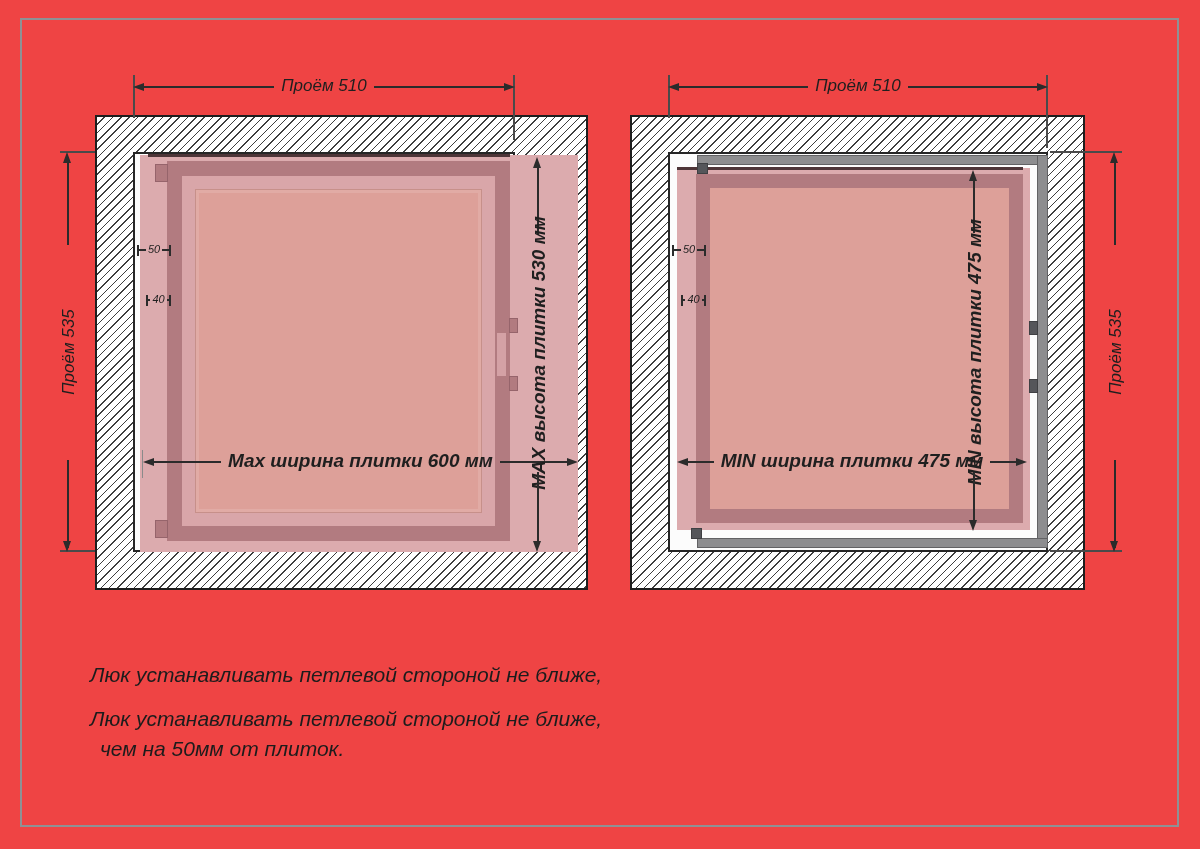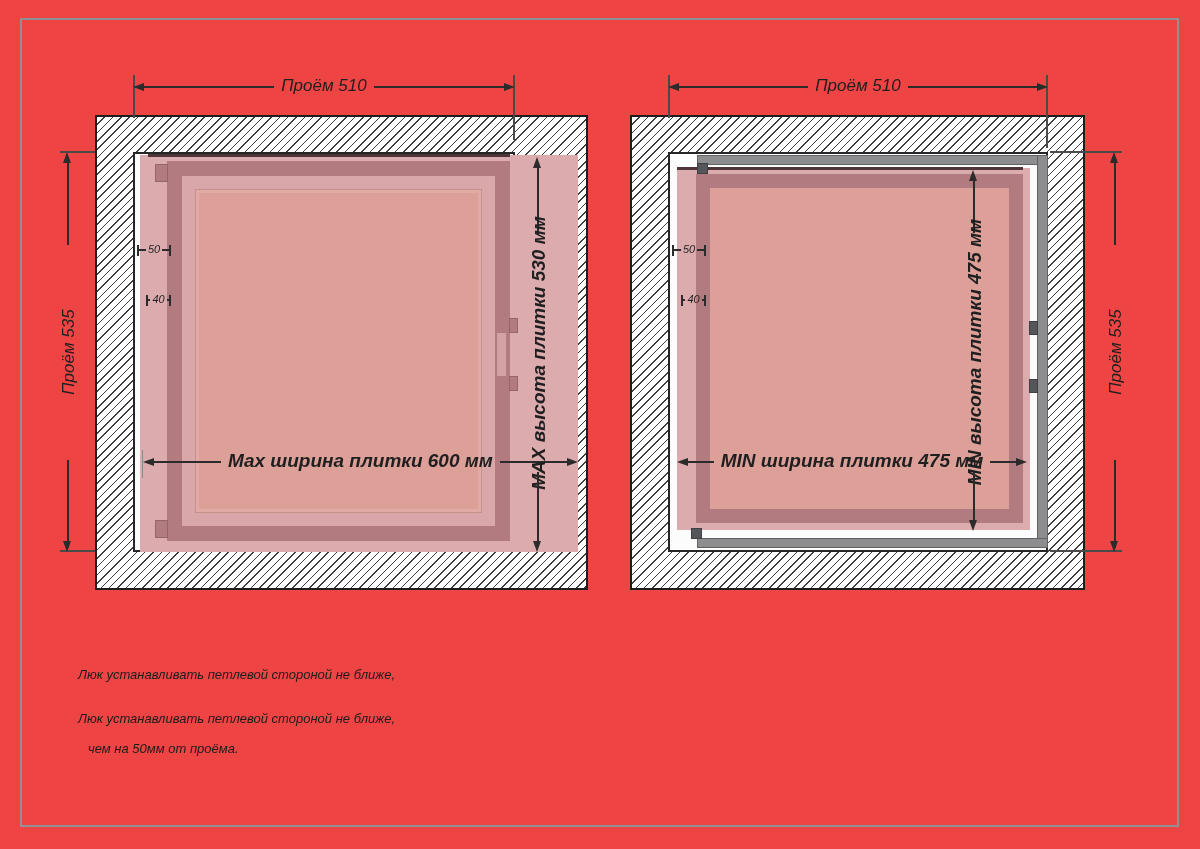--- a/index.html
+++ b/index.html
@@ -32,21 +32,21 @@
   .vseg{width:2px;background:var(--dim-line);}
   .vlbl{position:absolute;transform:translate(-50%,-50%) rotate(-90deg);white-space:nowrap;
         font-style:italic;font-size:17px;color:#1f1f1f;}
   .vlbl.big{font-weight:bold;font-size:19px;}
   .ar{width:0;height:0;border-style:solid;position:absolute;}
   .ar.left {border-width:4px 11px 4px 0;border-color:transparent var(--dim-line) transparent transparent;position:static;}
   .ar.right{border-width:4px 0 4px 11px;border-color:transparent transparent transparent var(--dim-line);position:static;}
   .ar.up   {border-width:0 4.5px 11px 4.5px;border-color:transparent transparent var(--dim-line) transparent;}
   .ar.down {border-width:11px 4.5px 0 4.5px;border-color:var(--dim-line) transparent transparent transparent;}
   .notes{color:#1c1c1c;}
-  .notes p{margin:0 0 14px 0;font-style:italic;font-size:13px;line-height:30px;}
+  .notes p{margin:0 0 14px 12px;font-style:italic;font-size:21px;line-height:30px;}
   .notes .l2{padding-left:10px;}
 </style>
 </head>
 <body>
 
 <div class="page">
   <div class="abs page-border" style="left:20px;top:18px;width:1159px;height:809px;"></div>
 
   <div>
     <div class="abs wall" style="left:95px;top:115px;width:493px;height:475px;"></div>
@@ -176,16 +176,16 @@
     <div class="abs vseg" style="left:973px;top:472px;height:52px;"></div>
     <div class="abs ar down" style="left:969px;top:520px;"></div>
   </div>
 
   <div class="abs notes" style="left:78px;top:660px;width:620px;">
     <p>
       <span class="l1">Люк устанавливать петлевой стороной не ближе,</span><br>
     </p>
     <p>
       <span class="l1">Люк устанавливать петлевой стороной не ближе,</span><br>
-      <span class="l2">чем на 50мм от проёма.</span>
+      <span class="l2">чем на 50мм от плиток.</span>
     </p>
   </div>
 </div>
 
 </body></html>

